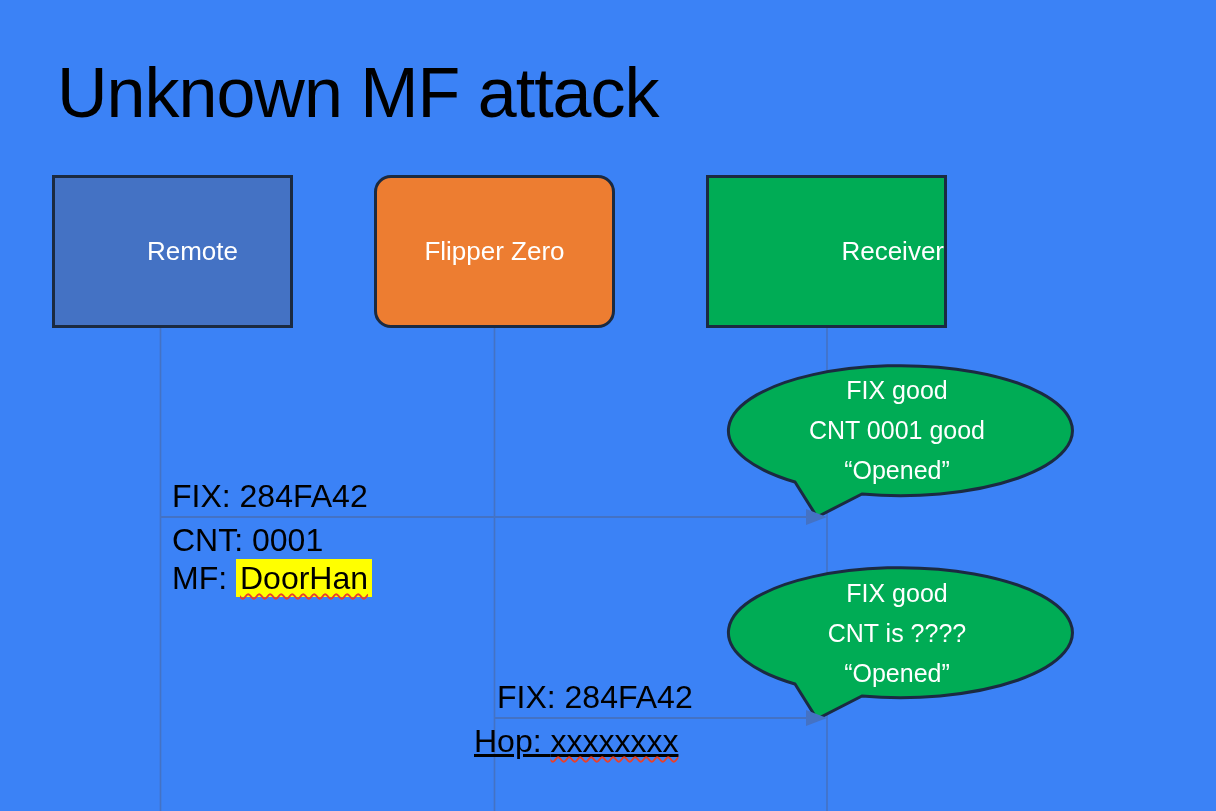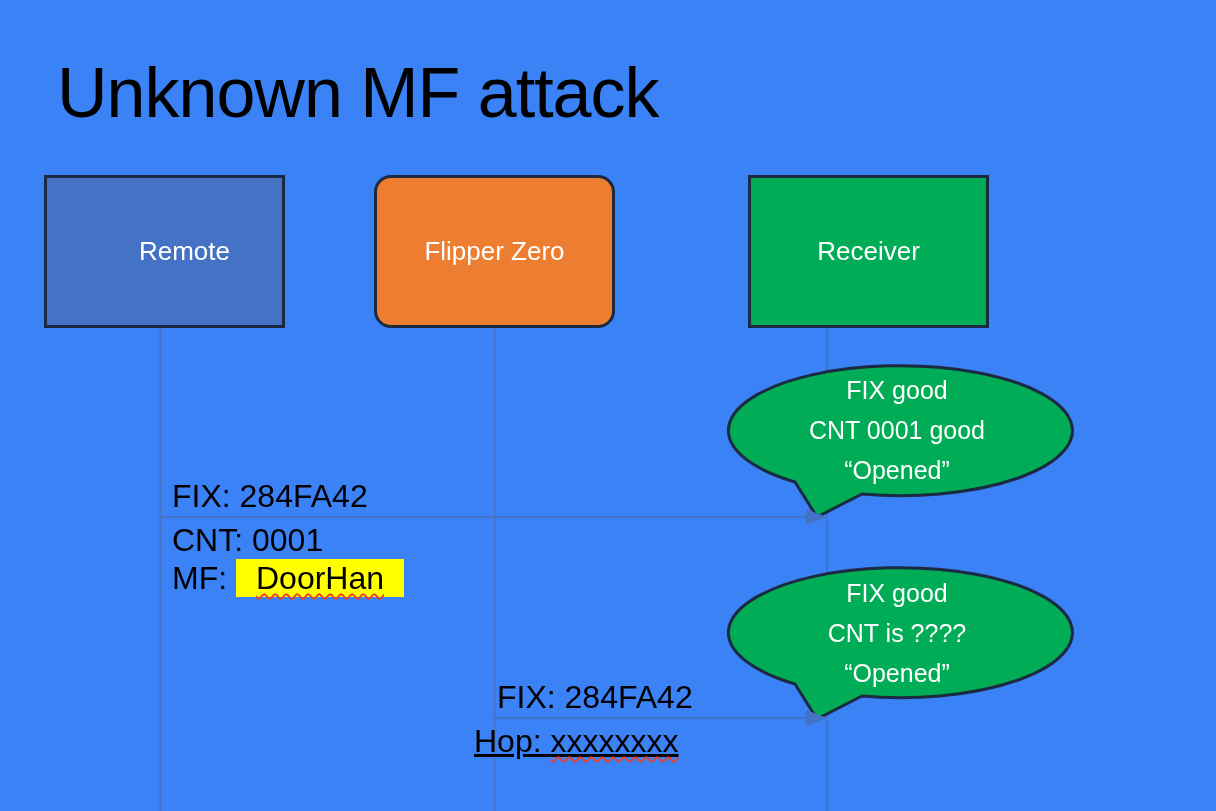--- a/index.html
+++ b/index.html
@@ -32,41 +32,41 @@
     box-sizing: border-box;
     display: flex;
     align-items: center;
     justify-content: center;
   }
   .actor-box .actor-label {
     color: #ffffff;
     font-size: 26px;
     white-space: nowrap;
   }
-  .actor-remote   { left: 44px;  background: #4472C4; padding-left: 40px; }
+  .actor-remote   { left: 52px;  background: #4472C4; padding-left: 40px; }
   .actor-flipper  { left: 374px; background: #ED7D31; border-radius: 17px; }
-  .actor-receiver { left: 748px; background: #00AC55; }
+  .actor-receiver { left: 706px; background: #00AC55; justify-content: flex-end; }
 
   svg.diagram-layer {
     position: absolute;
     left: 0; top: 0;
     width: 1216px; height: 811px;
   }
 
   .msg-text {
     position: absolute;
     font-size: 32px;
     line-height: 38px;
     color: #000000;
     white-space: nowrap;
   }
   .msg-above { line-height: 34px; }
   .hl {
     background: #FFFF00;
-    padding: 1px 20px;
+    padding: 1px 4px;
   }
   .sq {
     text-decoration-line: underline;
     text-decoration-style: wavy;
     text-decoration-color: #e8402a;
     text-decoration-thickness: 2px;
     text-underline-offset: 4px;
   }
   .callout-text {
     position: absolute;

